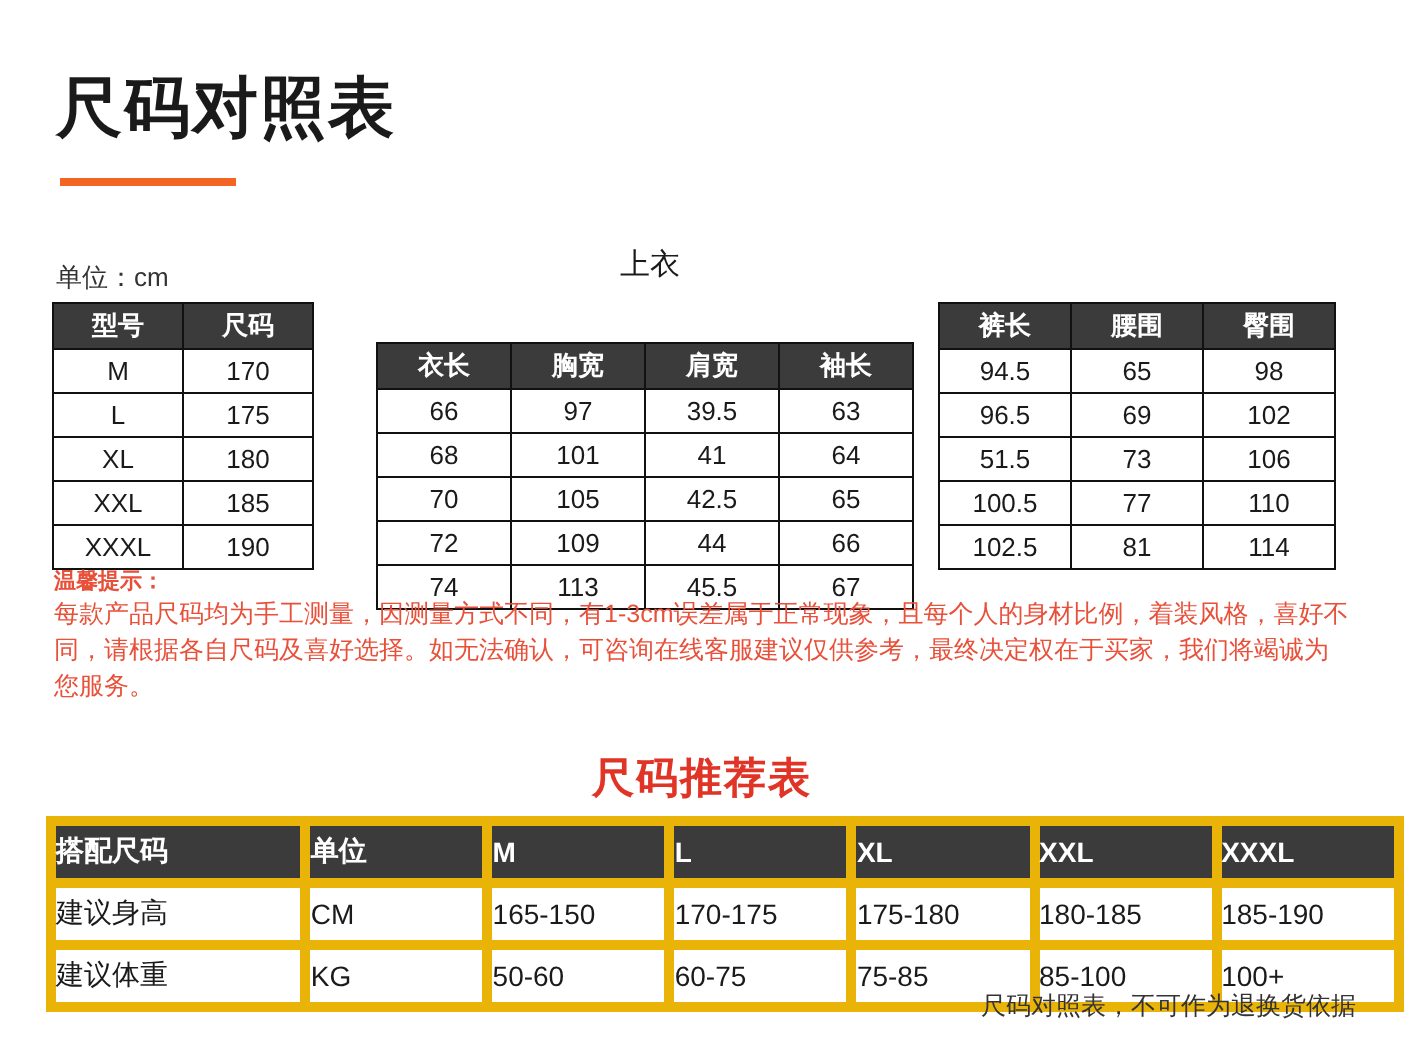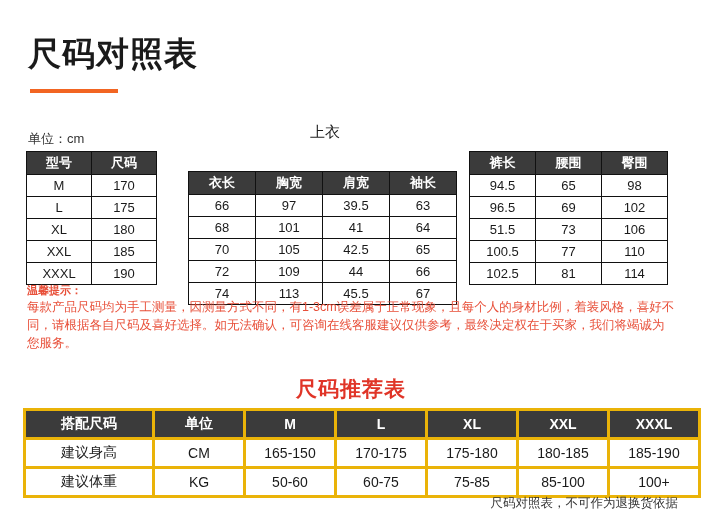--- a/index.html
+++ b/index.html
@@ -123,22 +123,22 @@
     letter-spacing: 1px;
   }
   table.rec-tbl {
     position: absolute;
     left: 23px;
     top: 408px;
     border-collapse: collapse;
     font-size: 14px;
   }
   table.rec-tbl th, table.rec-tbl td {
-    border: 3px solid #eab308;
-    text-align: center;
+    border: 5px solid #eab308;
+    text-align: left;
     vertical-align: middle;
     height: 26px;
     padding: 0;
     background: #ffffff;
     font-weight: normal;
     color: #1a1a1a;
   }
   table.rec-tbl thead th {
     background: #3b3b3b;
     color: #ffffff;

